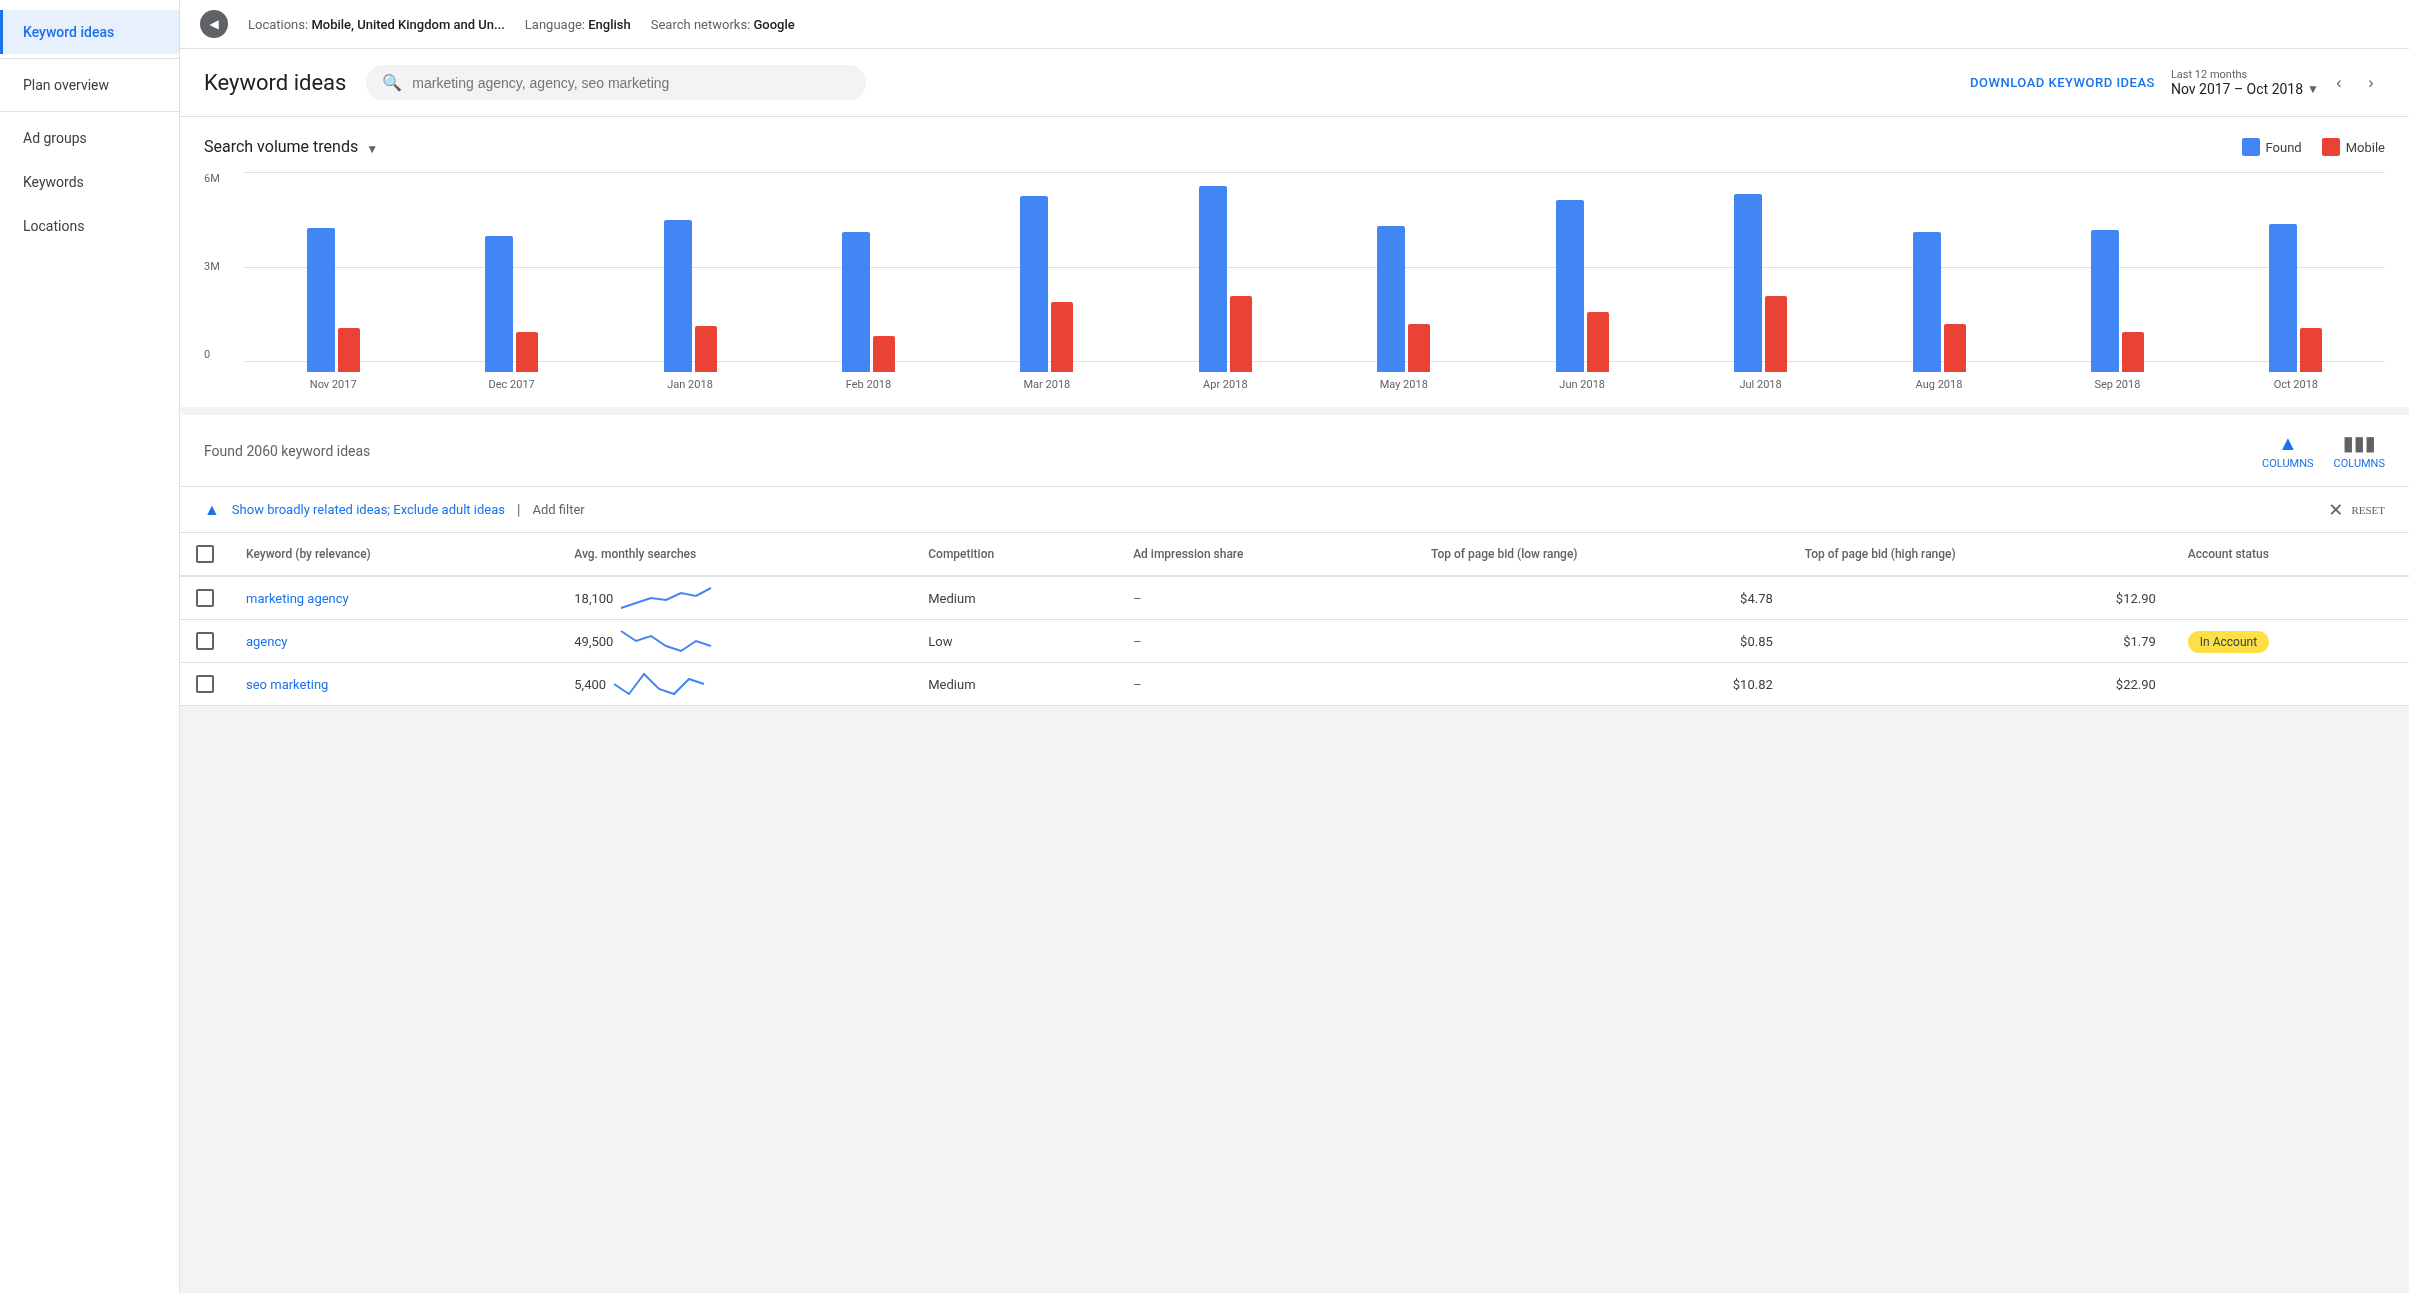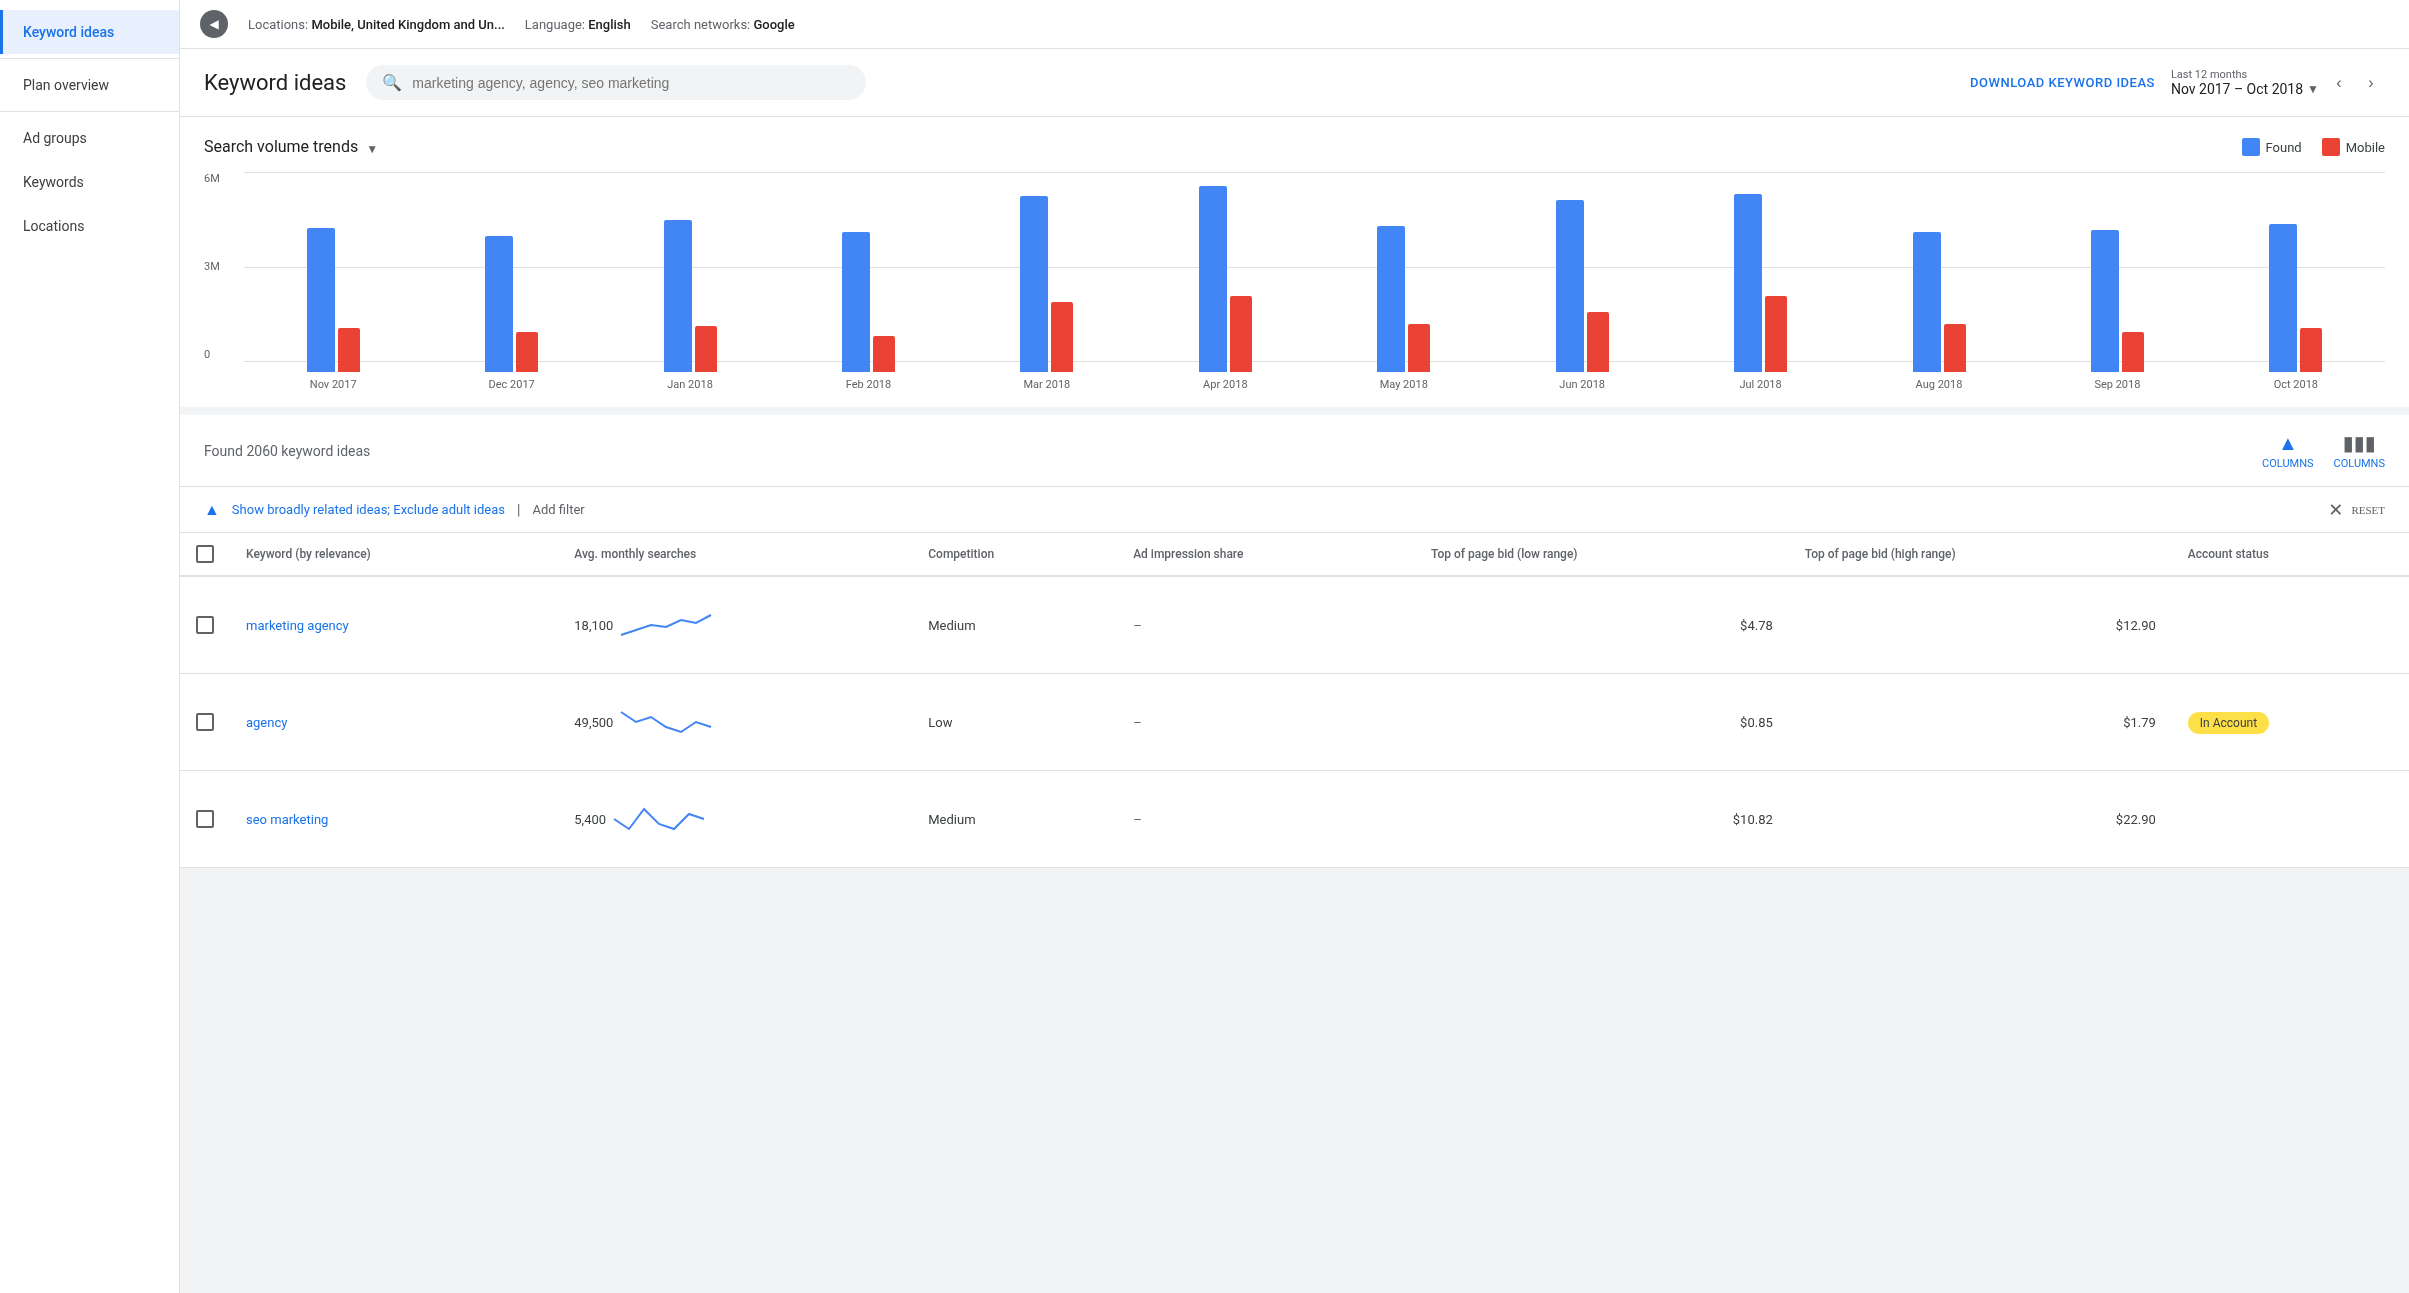--- a/index.html
+++ b/index.html
@@ -216,21 +216,21 @@
       padding: 12px 16px;
       text-align: left;
       font-size: 12px;
       font-weight: 500;
       color: #5f6368;
       border-bottom: 2px solid #e0e0e0;
       white-space: nowrap;
     }
     .keywords-table th:first-child { width: 40px; }
     .keywords-table td {
-      padding: 28px 16px;
+      padding: 1px 16px;
       border-bottom: 1px solid #e0e0e0;
       font-size: 13px;
       color: #3c4043;
       margin-top: 26px;
     }
     .keyword-checkbox {
       width: 18px; height: 18px;
       border: 2px solid #5f6368;
       border-radius: 2px;
       cursor: pointer;

